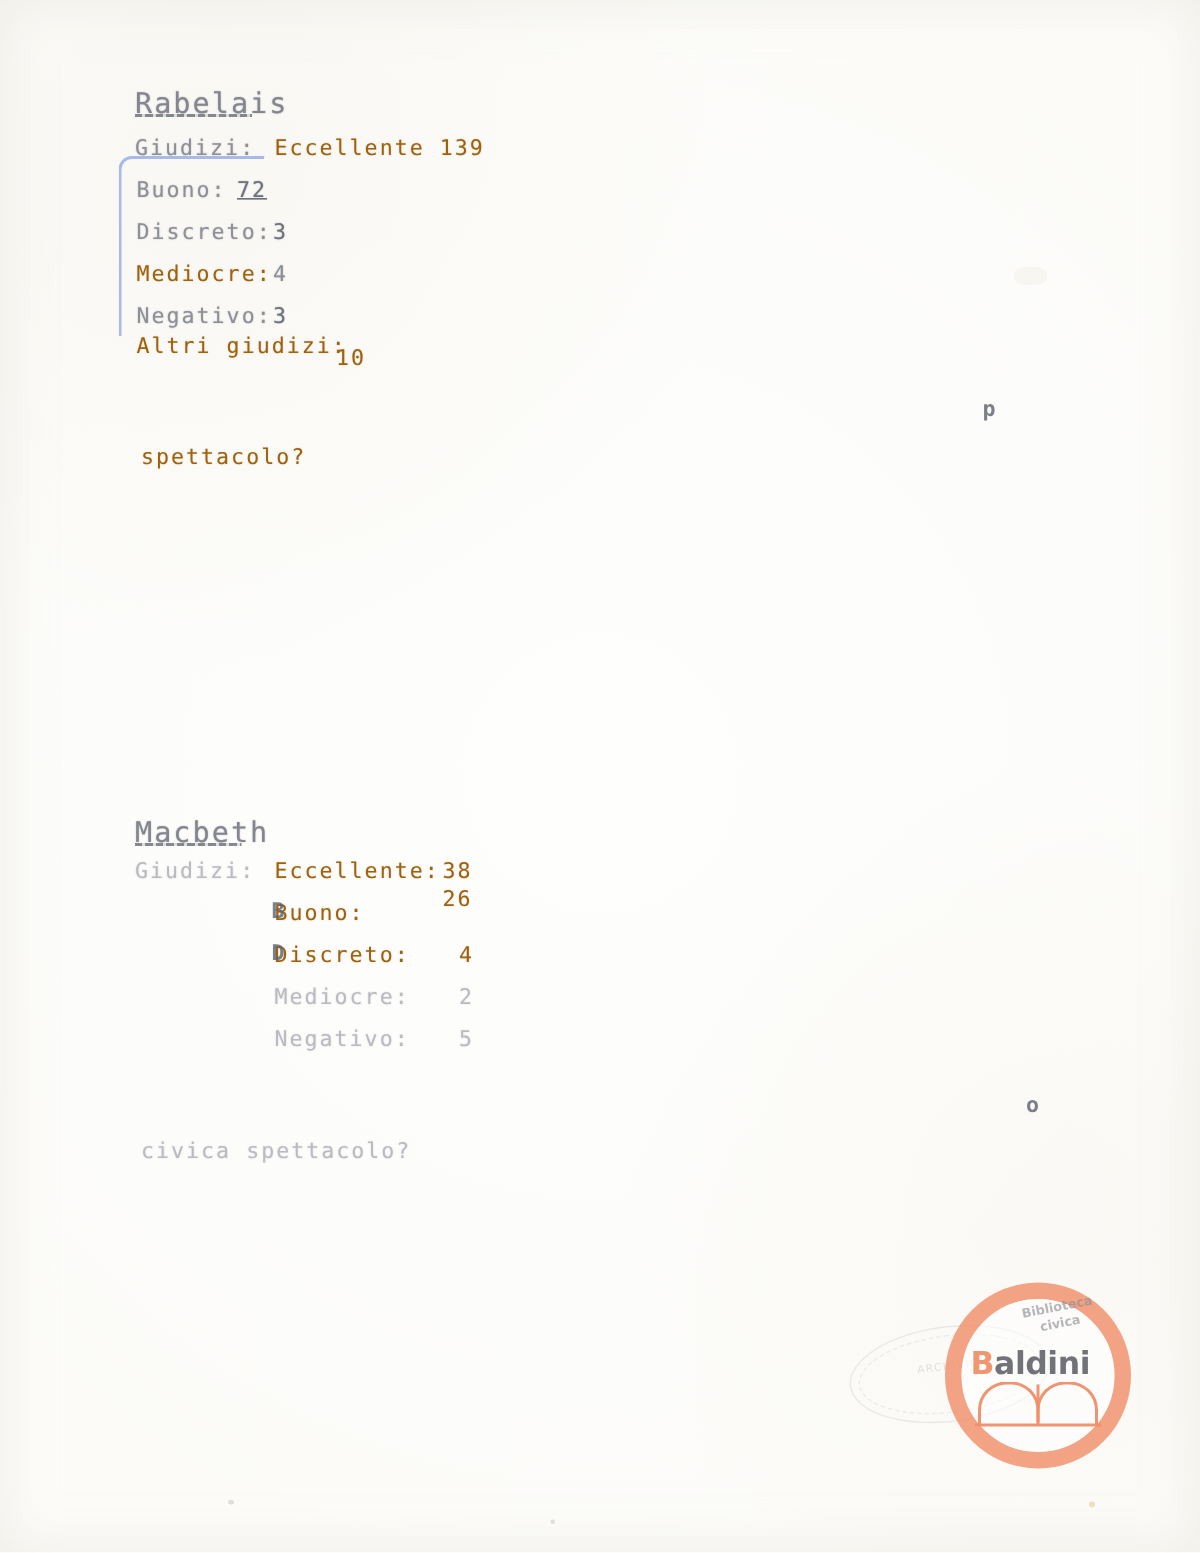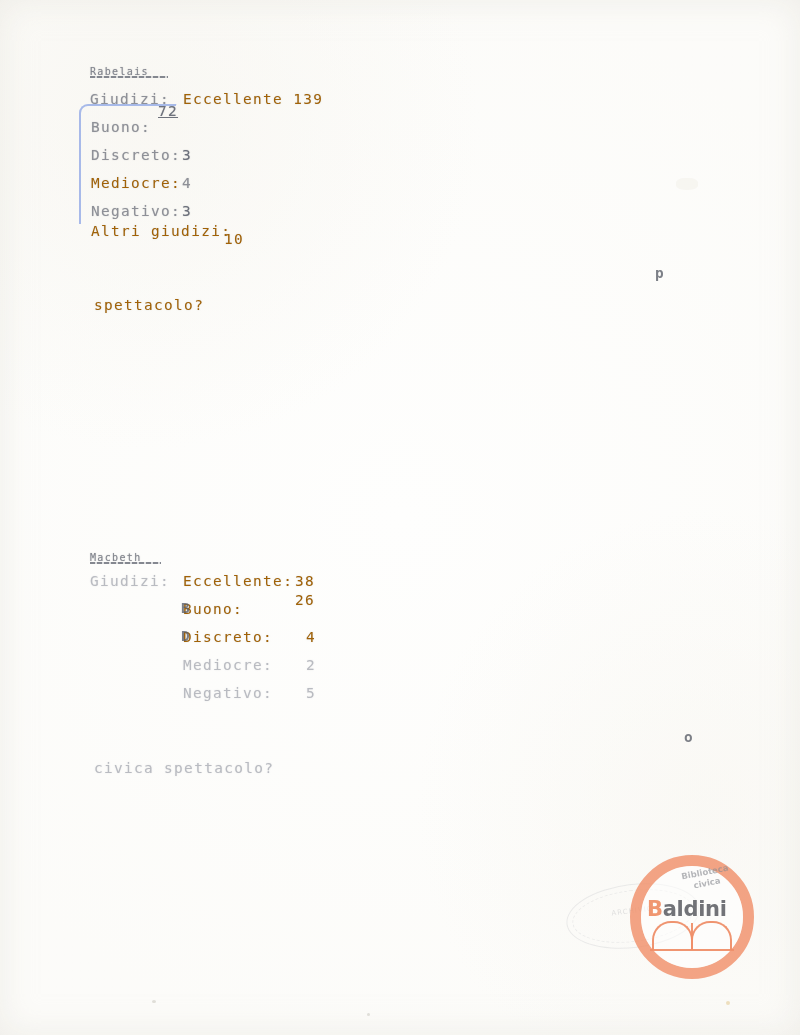--- a/index.html
+++ b/index.html
@@ -47,21 +47,21 @@
   .tw.dark   { color: #6e727c; text-shadow: 0 0 1px rgba(105,109,120,0.6); }
   .tw.faint  { color: #a16207; text-shadow: 0 0 1.2px rgba(169,171,178,0.5); }
   .tw.vfaint { color: #b9bbc1; text-shadow: 0 0 1.3px rgba(185,187,193,0.45); }
 
   
   .heading { position: absolute; }
   .heading .word {
     position: relative;
     white-space: pre;
     color: #83868e;
-    font-size: 10px;
+    font-size: 19px;
     letter-spacing: 1.35px;
     line-height: 1;
     text-shadow: 0 0 1.1px rgba(131,134,142,0.6);
   }
   .heading .rule {
     position: absolute;
     left: 0;
     top: 16px;
     height: 2px;
     background:
@@ -230,21 +230,21 @@
 
   <div class="heading" style="left:90px; top:60px;">
     <span class="word">Rabelais</span>
     <span class="rule" style="width:78px;"></span>
   </div>
 
   <div class="tw" style="left:90px; top:92px;">Giudizi:</div>
   <div class="tw faint" style="left:183px; top:92px;">Eccellente 139</div>
 
   <div class="tw" style="left:91px; top:120px;">Buono:</div>
-  <div class="tw dark" style="left:158px; top:104px;text-decoration:underline;">72</div>
+  <div class="tw dark" style="left:158px; top:120px;text-decoration:underline;">72</div>
 
   <div class="tw" style="left:91px; top:148px;">Discreto:</div>
   <div class="tw dark" style="left:182px; top:148px;">3</div>
 
   <div class="tw faint" style="left:91px; top:176px;">Mediocre:</div>
   <div class="tw" style="left:182px; top:176px;">4</div>
 
   <div class="tw" style="left:91px; top:204px;">Negativo:</div>
   <div class="tw dark" style="left:182px; top:204px;">3</div>
 

